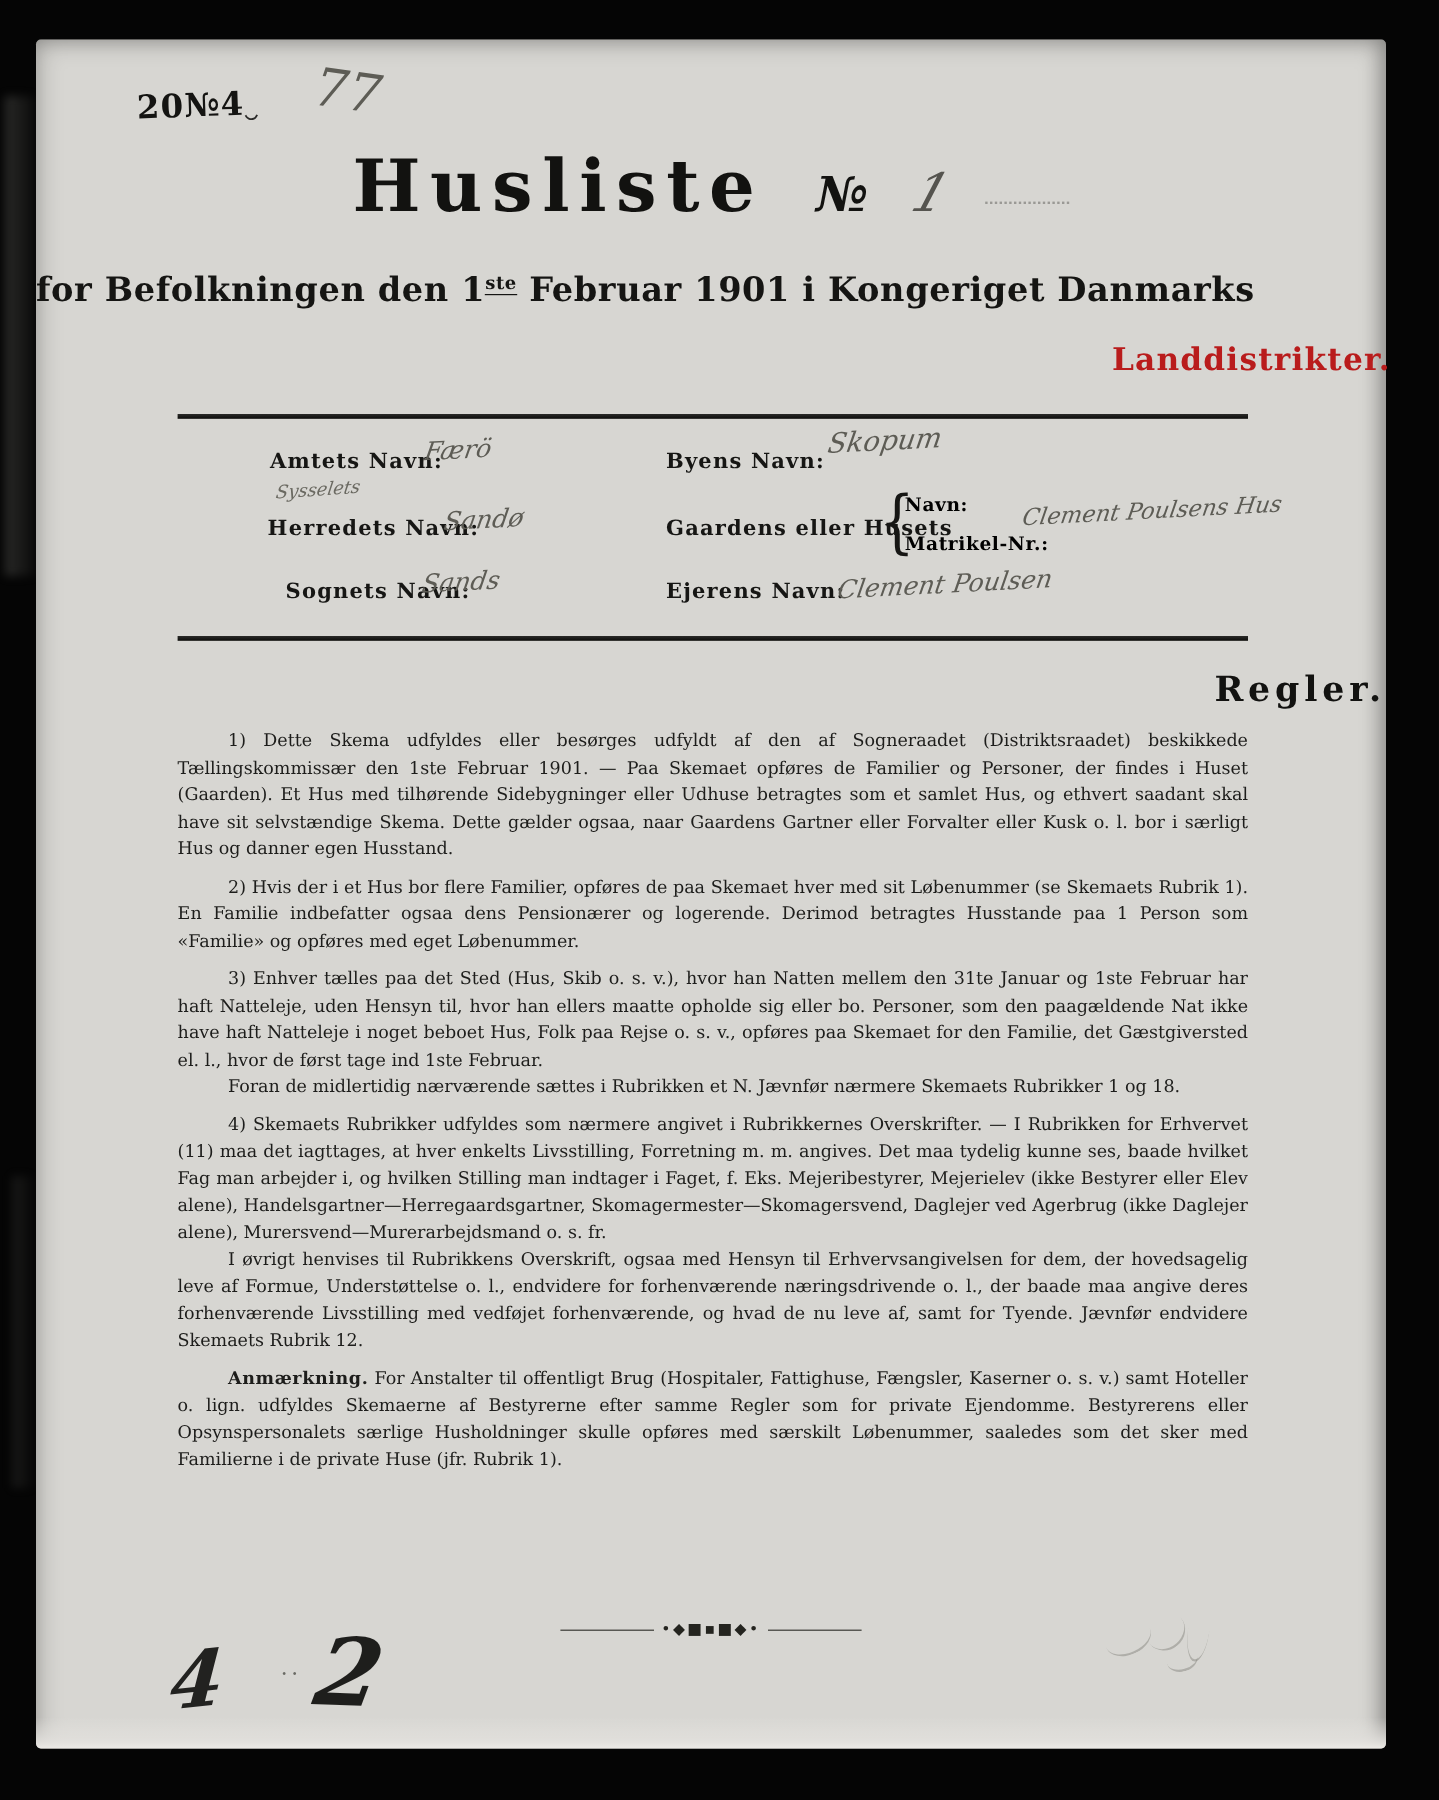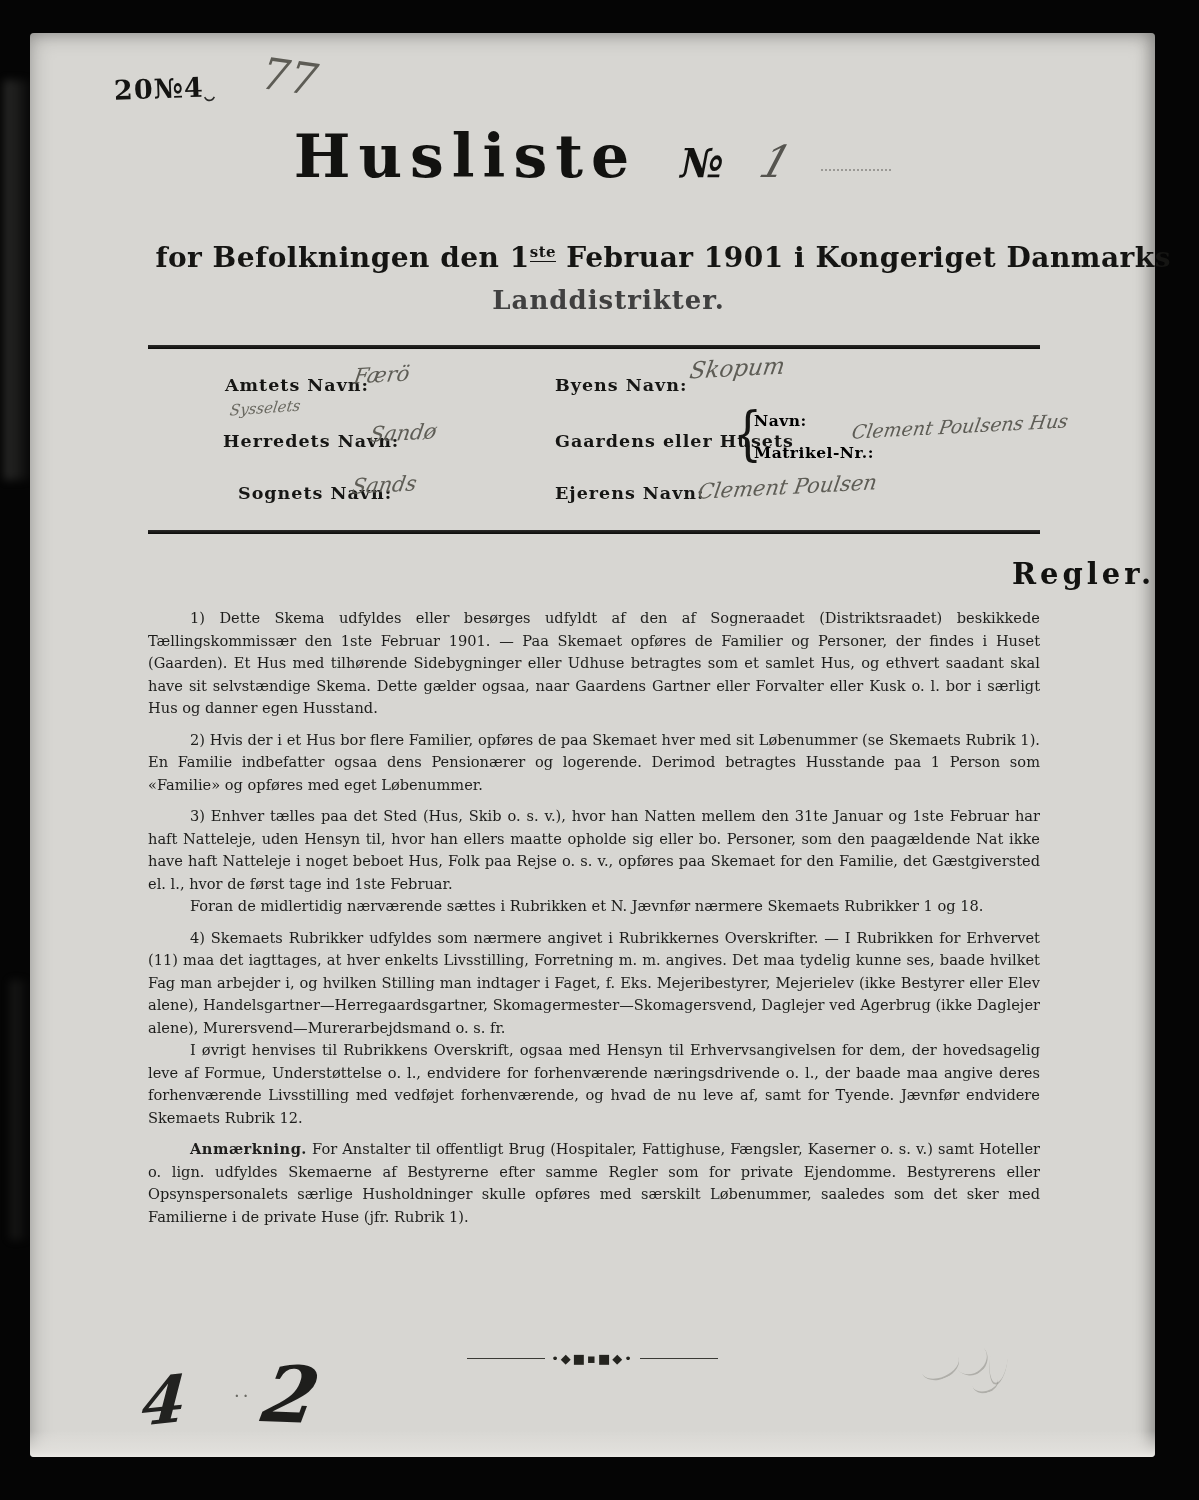--- a/index.html
+++ b/index.html
@@ -30,25 +30,25 @@
       font-style:italic;transform:rotate(8deg);font-weight:300;}
 
   .title{position:absolute;left:0;top:88px;width:100%;margin:0;text-align:center;
       font-size:60px;font-weight:bold;letter-spacing:8px;color:#121210;white-space:nowrap;}
   .title .no{font-size:40px;font-style:italic;letter-spacing:0;margin-left:14px;font-weight:bold;}
   .title .hw-no{font-size:44px;font-weight:normal;font-style:italic;color:#55544f;
       letter-spacing:0;margin-left:10px;display:inline-block;transform:skewX(-18deg);}
   .no-line{display:inline-block;width:70px;border-bottom:2px dotted #9a9995;
       margin-left:2px;vertical-align:6px;}
 
-  .subtitle{position:absolute;left:0;top:192px;width:100%;margin:16px;text-align:right;
+  .subtitle{position:absolute;left:0;top:192px;width:100%;margin:0;text-align:left;
       font-size:28px;font-weight:bold;color:#151513;letter-spacing:.5px;white-space:nowrap;}
   .subtitle sup{font-size:15px;vertical-align:10px;border-bottom:1px solid #151513;line-height:1;}
-  .subtitle2{position:absolute;left:16px;top:252px;width:100%;margin:0;text-align:center;
-      font-size:26px;font-weight:bold;letter-spacing:1px;color:#404040;}
+  .subtitle2{position:absolute;left:4px;top:252px;width:100%;margin:0;text-align:right;
+      font-size:26px;font-weight:bold;letter-spacing:1px;color:#b91c1c;}
 
   .rule{position:absolute;left:118px;width:892px;height:4px;
       background:linear-gradient(#2b2b29,#0c0c0a);}
   .rule1{top:312px;}
   .rule2{top:497px;}
 
   
   .flabel{position:absolute;font-weight:bold;font-size:17.5px;letter-spacing:1px;color:#161614;white-space:nowrap;}
   .fsub{position:absolute;font-weight:bold;font-size:15.5px;letter-spacing:.5px;color:#000000;white-space:nowrap;}
   .hw{font-style:italic;color:#5d5c55;white-space:nowrap;}

